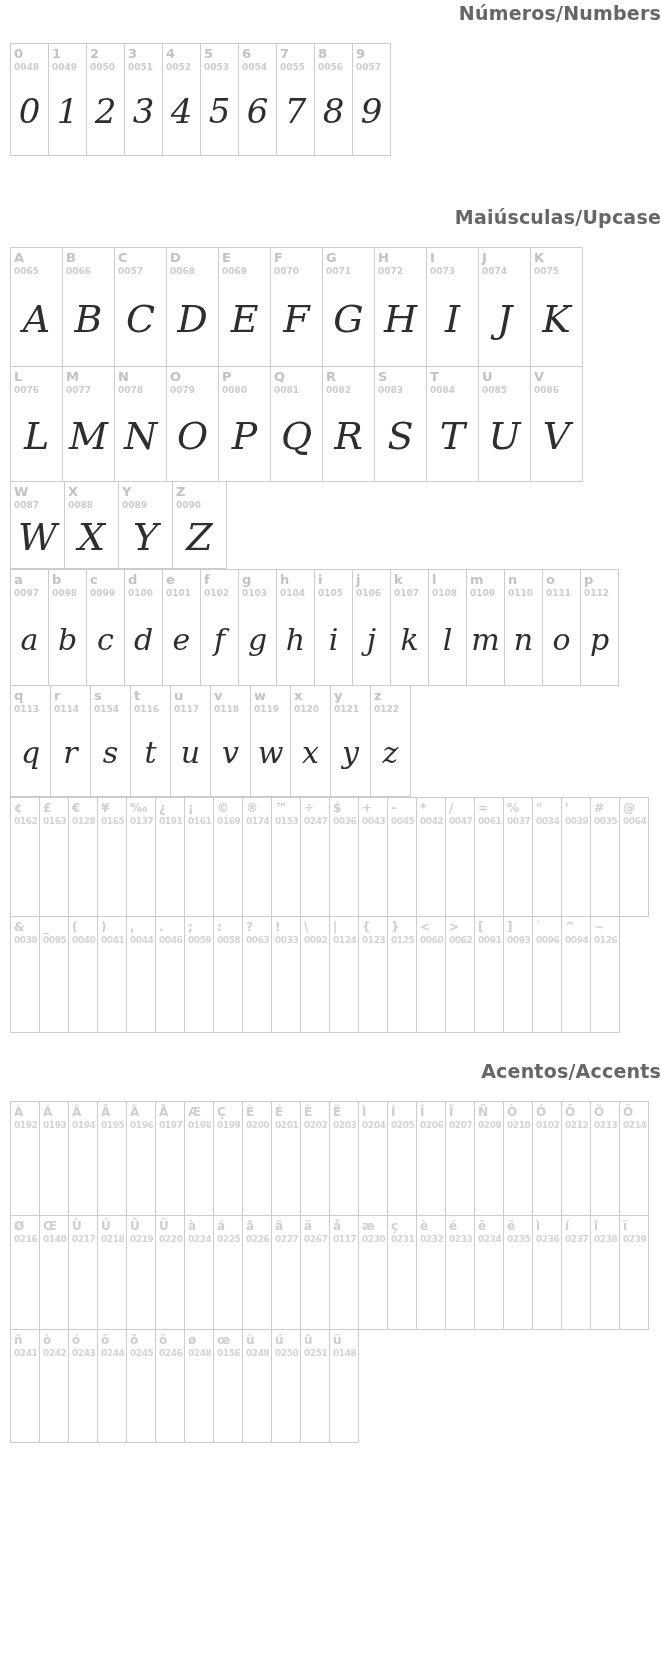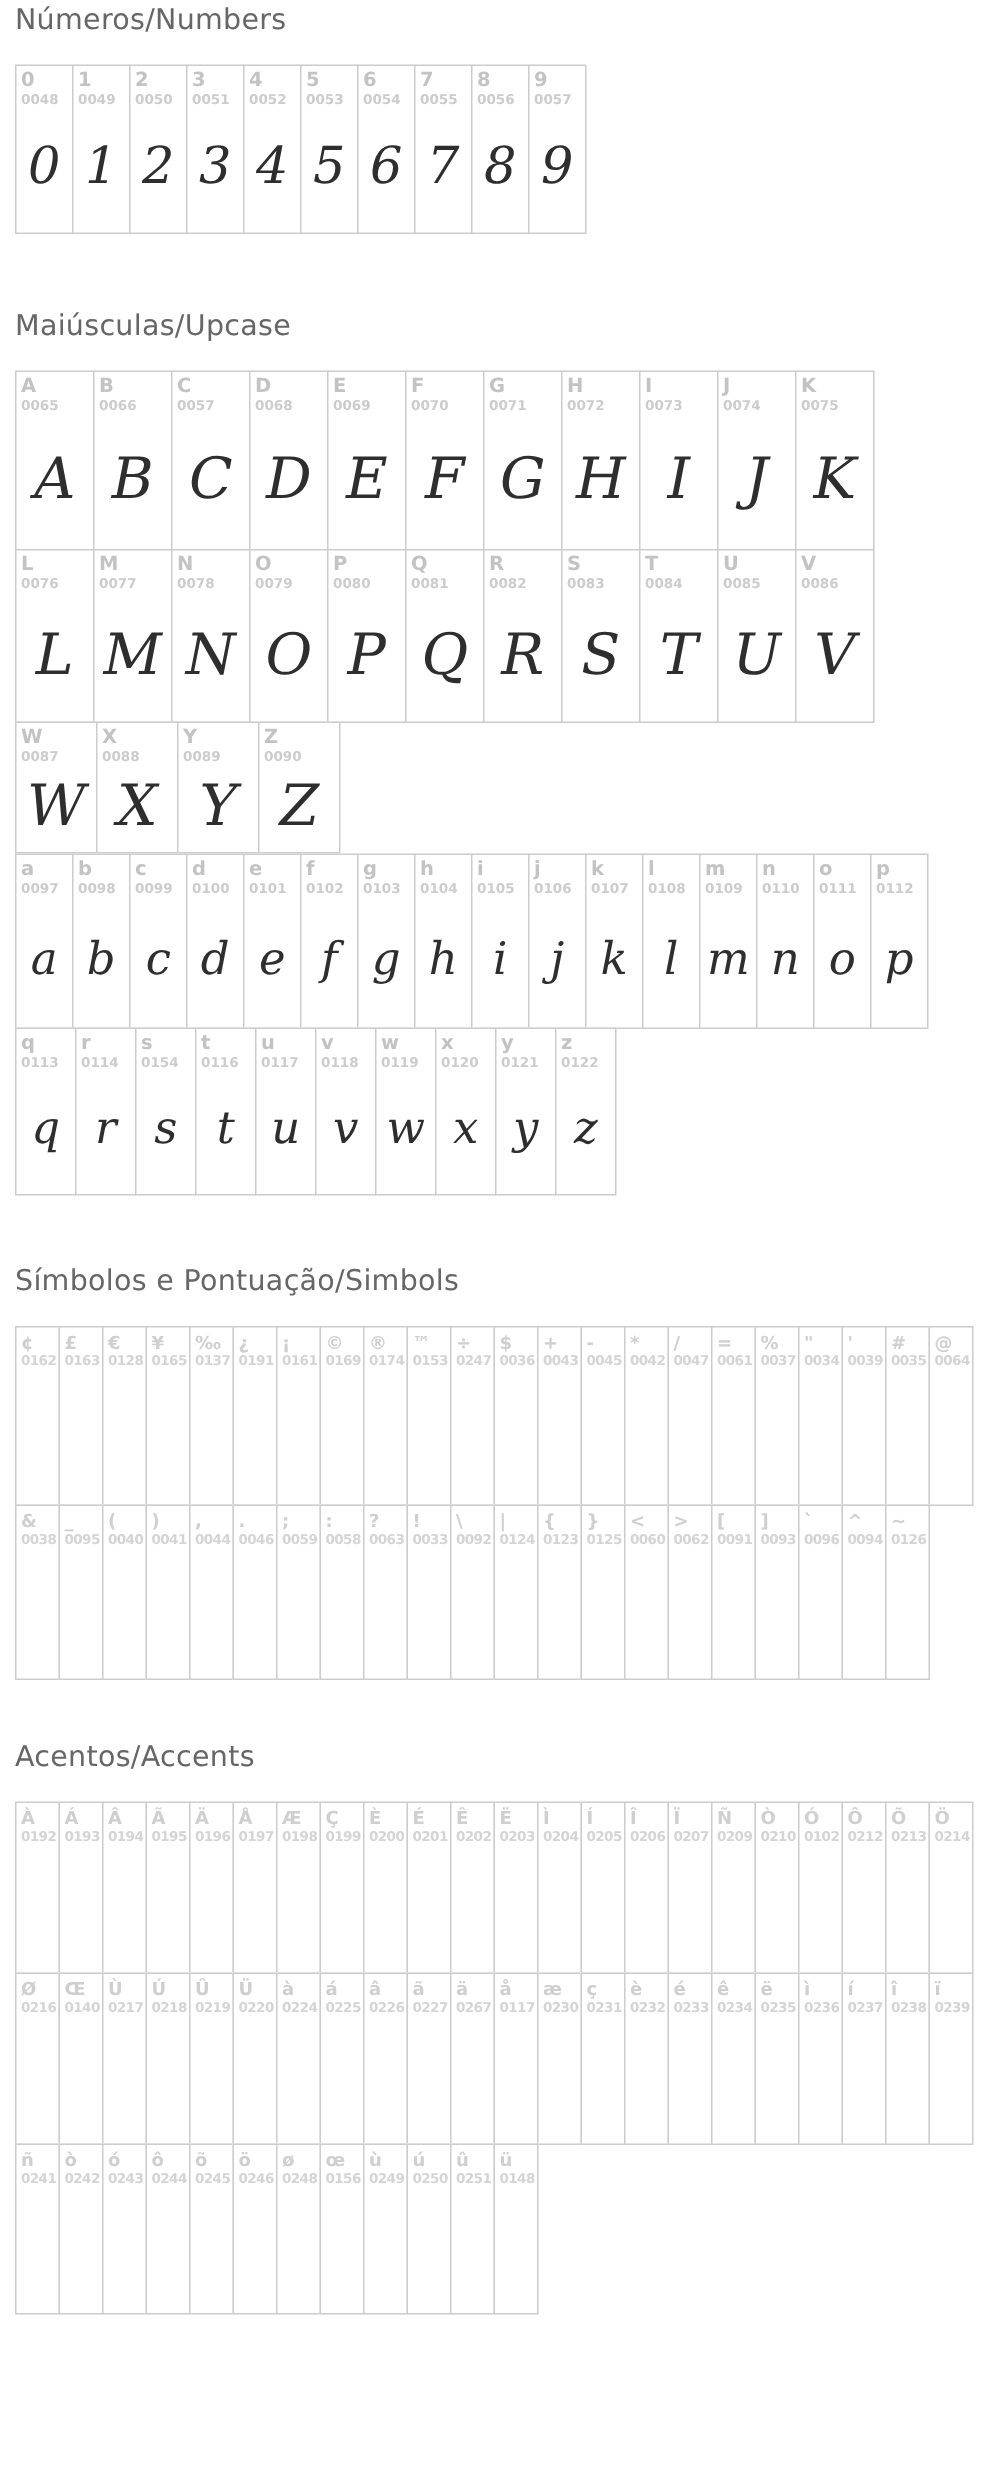--- a/index.html
+++ b/index.html
@@ -1,27 +1,27 @@
 <!DOCTYPE html>
 <html><head>
 <meta charset="utf-8">
 <style>
   html,body{margin:0;padding:0;background:#ffffff;}
   body{width:661px;font-family:"Liberation Sans",sans-serif;}
   .wrap{padding:2px 0 10px 10px;}
   .section-title{
     font-family:"DejaVu Sans",sans-serif;
-    font-size:19px;font-weight:400;color:#666;
-    margin:0 0 19px 0;line-height:22px;letter-spacing:.2px;
+    font-size:19px;font-weight:700;color:#666;
+    margin:0 0 19px 0;line-height:22px;letter-spacing:.2px;text-align:right;
   }
   #sec-numbers .section-title{margin-top:0;}
   #sec-upcase .section-title{margin-top:50px;}
   #sec-lowercase .section-title{margin-top:66px;}
   #sec-symbols .section-title{margin-top:46px;}
-  #sec-accents .section-title{margin-top:40px;}
+  #sec-accents .section-title{margin-top:27px;}
   .charmap{display:block;}
   .crow{display:flex;}
   .cell{
     box-sizing:border-box;background:#fff;
     border:1px solid #cccccc;
     margin-left:-1px;margin-top:-1px;
     display:flex;flex-direction:column;
     overflow:hidden;flex:0 0 auto;
   }
   .crow .cell:first-child{margin-left:0;}
@@ -515,21 +515,20 @@
             <div class="hdr">
               <span class="ch">z</span>
               <span class="code">0122</span>
             </div>
             <div class="glyph">z</div>
           </div>
         </div>
       </div>
     </section>
     <section id="sec-symbols">
-      <h2 class="section-title">Símbolos e Pontuação/Simbols</h2>
       <div class="charmap">
         <div class="crow r0">
           <div class="cell">
             <div class="hdr">
               <span class="ch">¢</span>
               <span class="code">0162</span>
             </div>
             <div class="glyph"></div>
           </div>
           <div class="cell">

